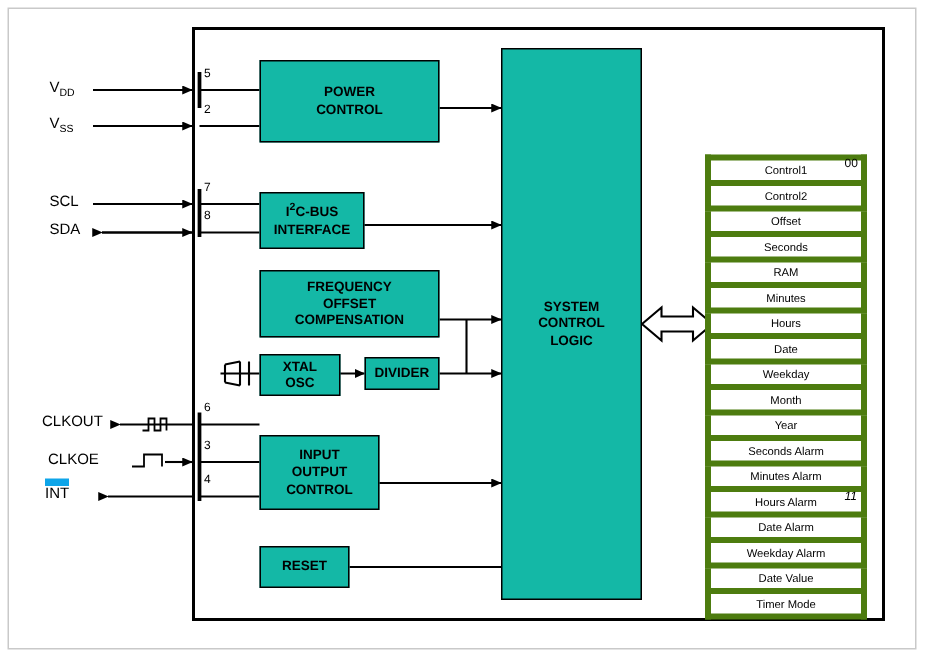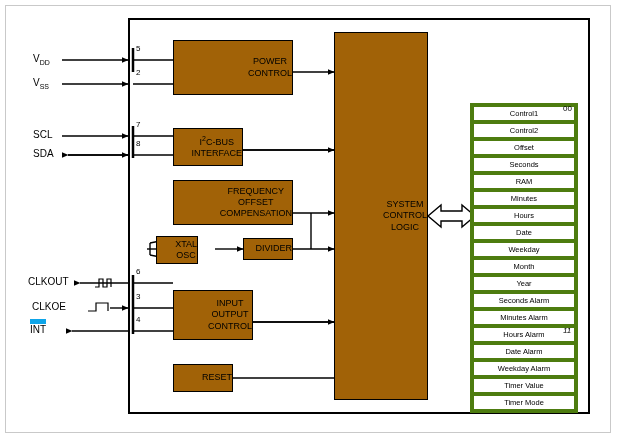--- a/index.html
+++ b/index.html
@@ -32,28 +32,29 @@
     top: 18px;
     width: 462px;
     height: 396px;
     border: 2px solid #000;
     box-sizing: border-box;
   }
   .blk {
     position: absolute;
     border: 1.5px solid #000;
     box-sizing: border-box;
-    background: #a16207;
+    background: #14b8a6;
     display: flex;
     align-items: center;
-    justify-content: flex-end;
+    justify-content: center;
     text-align: center;
     font-size: 9px;
     line-height: 1.25;
     color: #000;
+    font-weight: bold;
   }
   .pin-label {
     position: absolute;
     font-size: 10px;
     color: #000;
     white-space: nowrap;
   }
   .pin-num {
     position: absolute;
     font-size: 8px;
@@ -190,21 +191,21 @@
     <span style="white-space:pre-line;">I<span class="sup">2</span>C-BUS
 INTERFACE</span>
   </div>
 
   <div class="blk" style="left:173px; top:180px; width:120px; height:45px;">
     <span style="white-space:pre-line;">FREQUENCY
 OFFSET
 COMPENSATION</span>
   </div>
 
-  <div class="blk" style="left:156px; top:236px; width:42px; height:28px;">
+  <div class="blk" style="left:173px; top:236px; width:54px; height:28px;">
     <span style="white-space:pre-line;">XTAL
 OSC</span>
   </div>
 
   <div class="blk" style="left:243px; top:238px; width:50px; height:22px;">
     <span>DIVIDER</span>
   </div>
 
   <div class="blk" style="left:334px; top:32px; width:94px; height:368px;">
     <span style="white-space:pre-line;">SYSTEM
@@ -288,21 +289,21 @@
         <tr>
           <td>Hours Alarm</td>
         </tr>
         <tr>
           <td>Date Alarm</td>
         </tr>
         <tr>
           <td>Weekday Alarm</td>
         </tr>
         <tr>
-          <td>Timer Value</td>
+          <td>Date Value</td>
         </tr>
         <tr>
           <td>Timer Mode</td>
         </tr>
       </tbody>
   </table>
 
   <div class="addr" style="left:563px; top:104px;">00</div>
   <div class="addr" style="left:563px; top:326px;font-style:italic;">11</div>
 

